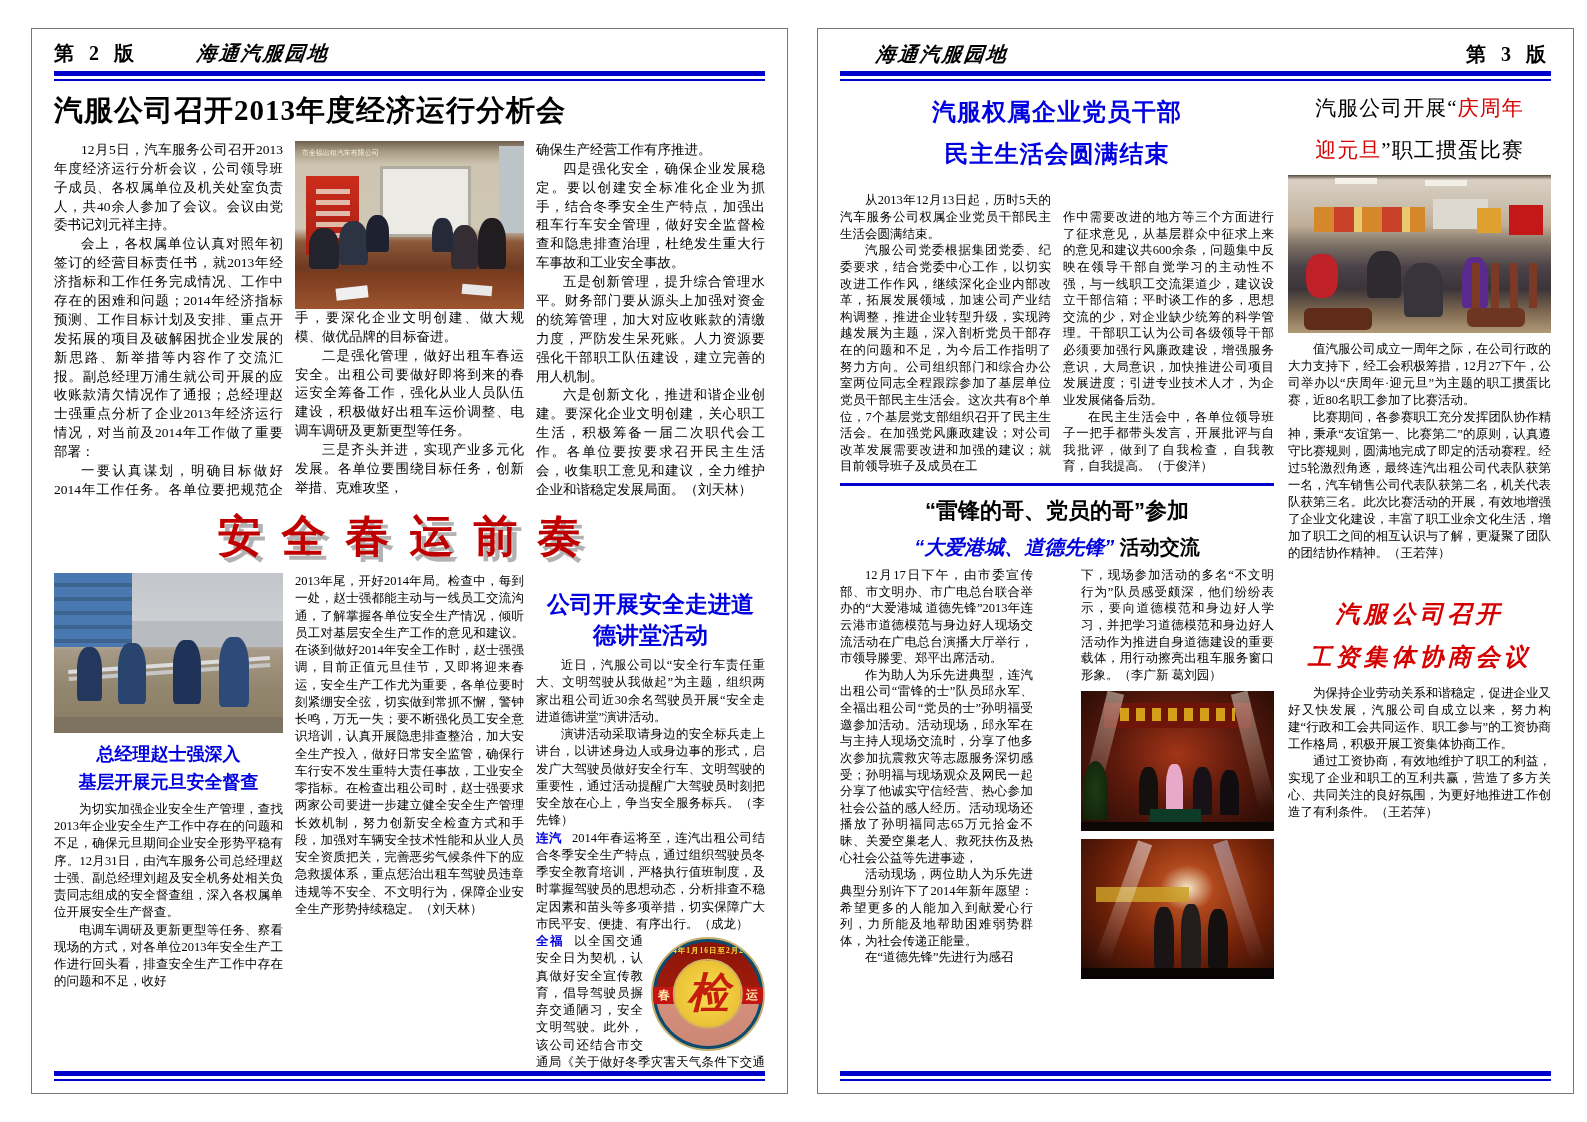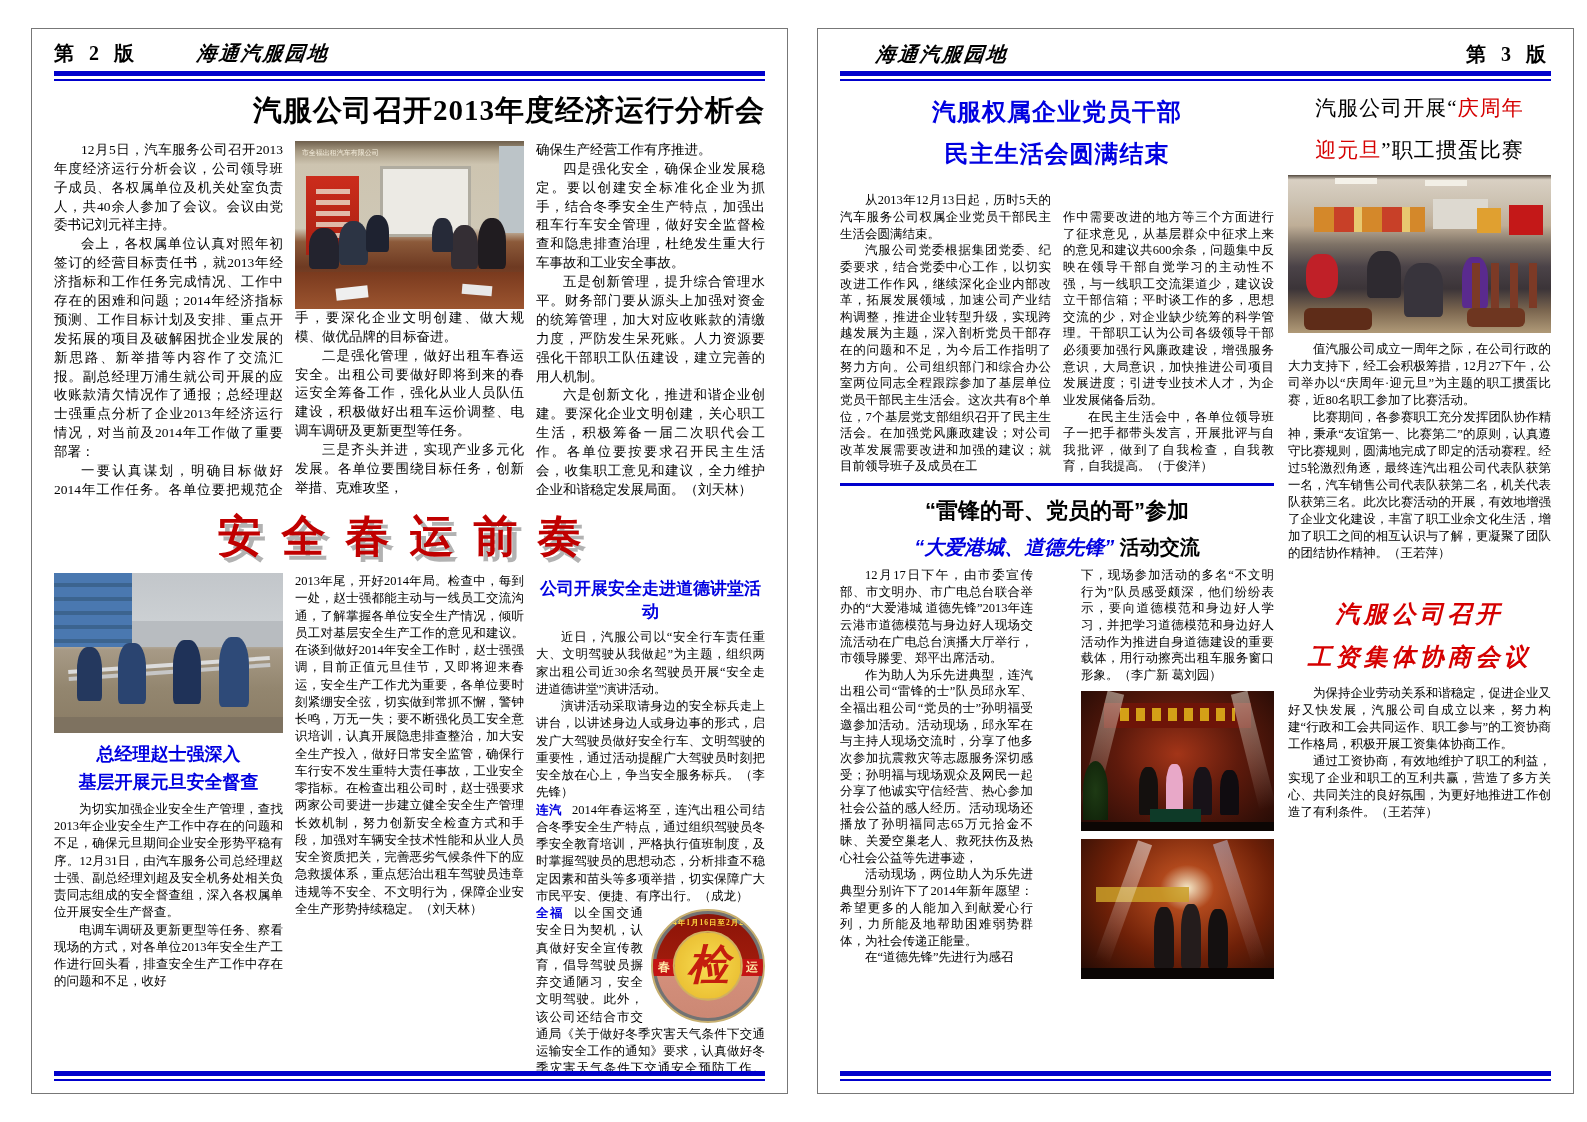--- a/index.html
+++ b/index.html
@@ -22,52 +22,52 @@
   .footer-rule { margin-top:auto; }
   .midrule { border-top:3px solid #0000cc; margin:8px 0 2px 0; }
 
   .cols { display:flex; gap:12px; overflow:hidden; }
   .col { flex:1; overflow:hidden; }
 
   p.para, div.para { text-align:justify; }
   .indent { text-indent:2em; }
 
   
-  .a1-title { font-size:29px; font-weight:bold; text-align:right; letter-spacing:1px; margin:10px 0 8px 0; }
+  .a1-title { font-size:29px; font-weight:bold; text-align:left; letter-spacing:1px; margin:10px 0 8px 0; }
   .a1-cols { height:360px; margin-top:2px; }
   .a1-cols p { font-size:13.5px; line-height:1.4; }
 
   .banner-wrap { height:74px; display:flex; align-items:center; justify-content:center; }
   .banner { color:#c00000; font-size:44px; font-weight:bold; 
             letter-spacing:20px; text-shadow:5px 5px 0 #b2b2b2; white-space:nowrap; font-family:"Liberation Serif",serif; }
 
   
   .s2-cols { height:500px; }
   .s2-cols p, .s2-cols .para { font-size:12.5px; line-height:1.38; }
   .blue-title { color:#0000e0; font-weight:bold; text-align:center; font-family:"Liberation Sans","DejaVu Sans",sans-serif; }
   .insp-title { font-size:18px; line-height:1.55; margin:8px 0 4px 0; }
-  .lect-title { font-size:17px; margin:4px 0 6px 0; }
+  .lect-title { font-size:23px; margin:16px 0 6px 0; }
   .lead-blue { color:#0000e0; font-weight:bold; margin-right:10px; }
 
   .photo { position:relative; overflow:hidden; width:100%; }
   .ph { position:absolute; }
 
   .ph-meeting { height:168px; background:linear-gradient(180deg,#6e5f4c 0%,#a79a83 6%,#cdc4b0 14%,#cfc8b6 52%,#8c5a3a 60%,#6e3a22 75%,#87492a 90%,#9a5a33 100%); }
   .ph-outdoor { height:160px; margin-bottom:6px; background:linear-gradient(180deg,#c2c6ca 0%,#cfd3d6 40%,#a79a86 48%,#93866f 72%,#897b64 100%); }
   .ph-cards   { height:158px; margin:4px 0 8px 0; background:linear-gradient(180deg,#50463c 0%,#d9d0c3 3%,#cdc3b3 16%,#bfae97 32%,#7e7266 44%,#4b4348 58%,#3b3438 72%,#7c6750 86%,#b09a78 100%); }
   .ph-stage   { height:140px; margin-top:8px; }
   .ph-stage1  { background:radial-gradient(ellipse at 50% 45%,#a33518 0%,#5e1a0c 45%,#200a05 100%); }
   .ph-stage2  { background:radial-gradient(ellipse at 55% 35%,#f5e9c9 0%,#b0481c 18%,#6e2008 55%,#1a0804 100%); }
 
   .sign-text { color:#f5eedd; font-size:7px; line-height:1.2; overflow:hidden; white-space:nowrap; }
 
   
   .qf-wrap { overflow:hidden; }
   .stamp { float:right; width:114px; height:114px; margin:4px 0 2px 8px; border-radius:50%;
-           background:#737373; border:2px solid #c8b070; position:relative; overflow:hidden; }
+           background:#0c4a6e; border:2px solid #c8b070; position:relative; overflow:hidden; }
   .stamp-ring { position:absolute; inset:3px; border-radius:50%; background:linear-gradient(180deg,#8b1408 0%,#a21c0c 52%,#d4907c 52%,#cc8874 100%); }
   .stamp-arc { position:absolute; top:7px; left:0; right:0; text-align:center; color:#ffd740; font-size:7.5px; font-weight:bold; letter-spacing:1px; }
   .stamp-band { position:absolute; left:0; right:0; top:44%; height:15%; background:#c41414; color:#ffe9a8; font-weight:bold;
                 font-size:12px; display:flex; justify-content:space-between; align-items:center; padding:0 5px; }
   .stamp-center { position:absolute; left:50%; top:50%; transform:translate(-50%,-50%); width:64%; height:64%; border-radius:50%;
                   background:radial-gradient(#f8dd52,#e6b629); border:2px solid #d0b060; display:flex; align-items:center; justify-content:center;
                   font-size:42px; font-weight:bold; color:#c41e0e; font-style:italic; }
 
   
   .p3-row { display:flex; gap:14px; margin-top:4px; flex:1; overflow:hidden; }

